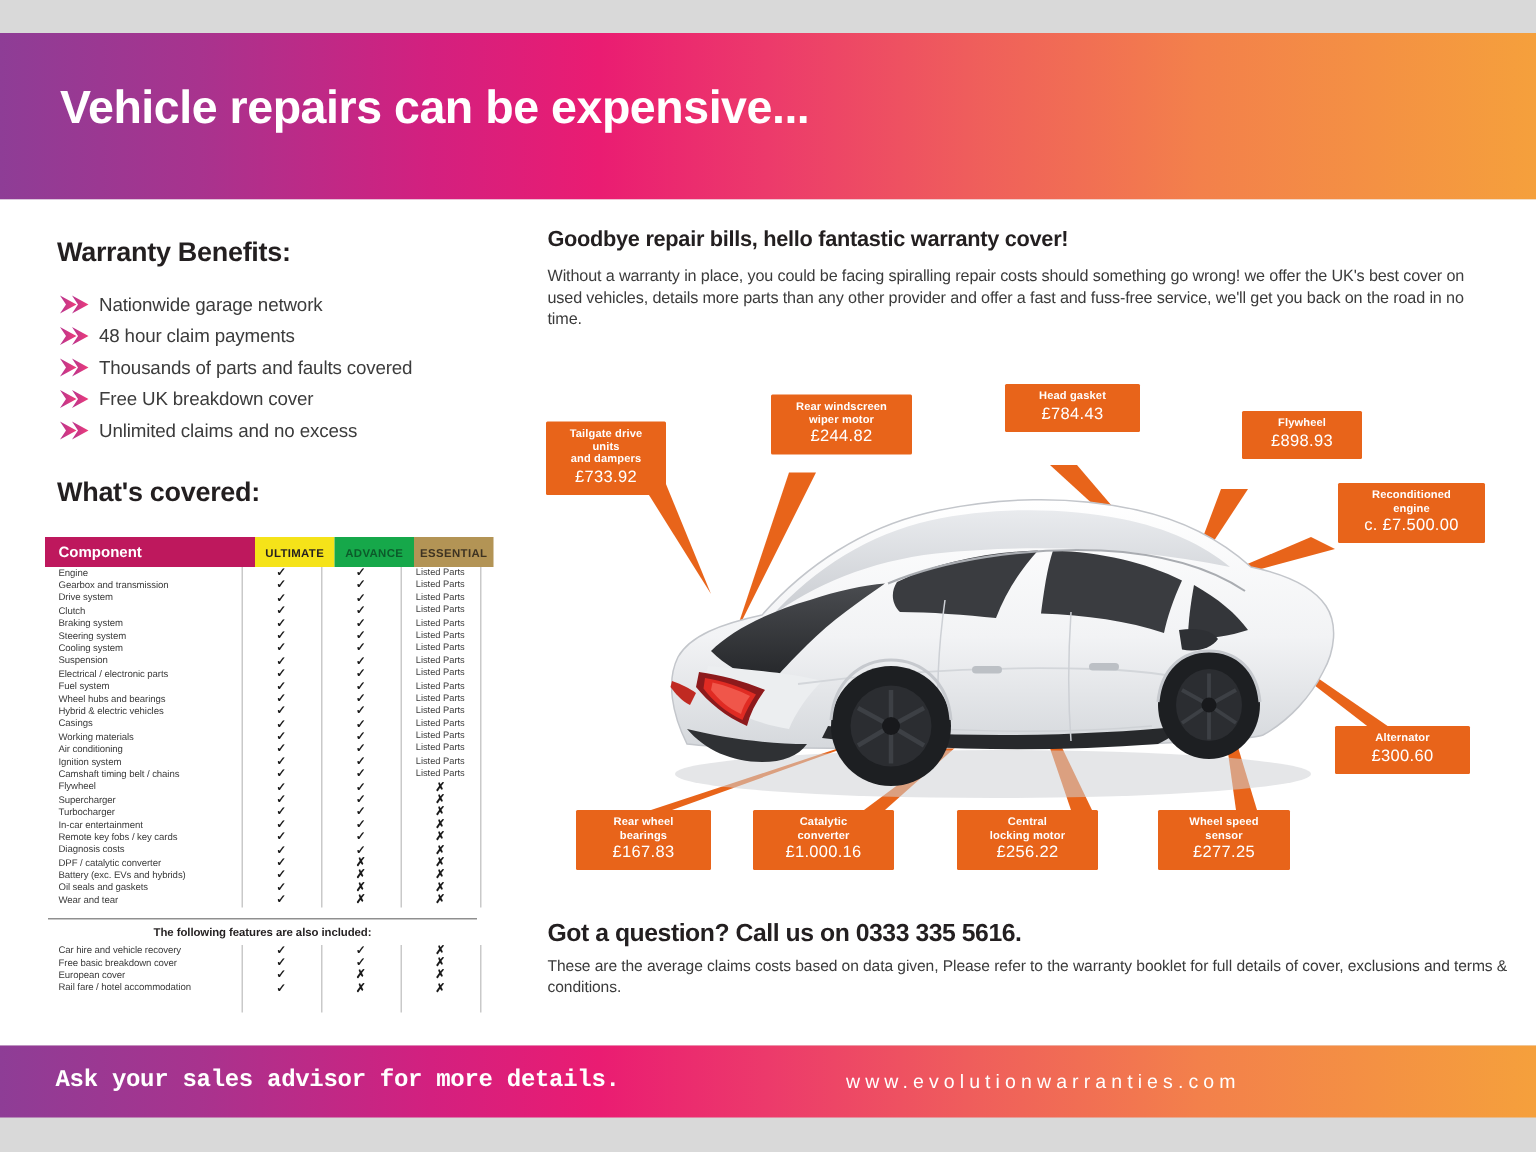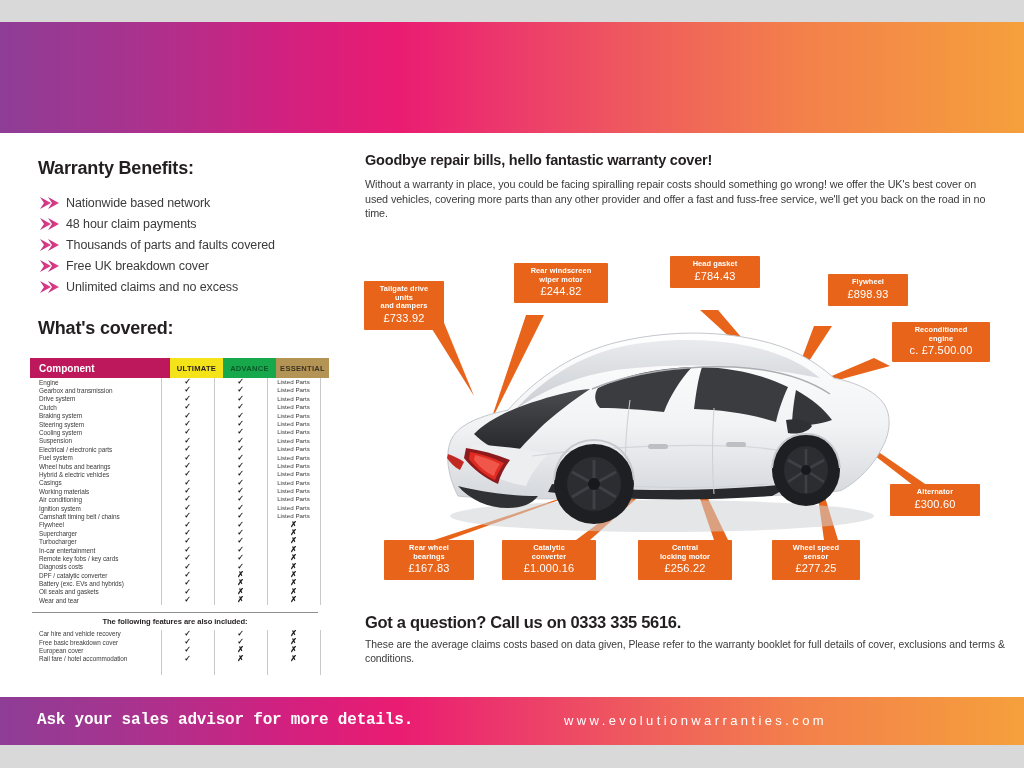--- a/index.html
+++ b/index.html
@@ -83,38 +83,39 @@
   }
   .callout .cl{display:block;font-size:7.4px;font-weight:bold;line-height:8.6px;letter-spacing:0.1px;}
   .callout .cp{display:block;font-size:11px;font-weight:normal;line-height:13px;margin-top:1px;letter-spacing:0.2px;}
 </style>
 </head>
 <body>
 
 <div class="page">
 
   <div class="banner banner-top"></div>
+  <div class="banner-title">Vehicle repairs can be expensive...</div>
 
   <div class="sheet"></div>
 
   <div class="left">
     <div class="h2">Warranty Benefits:</div>
     <div class="benefits" id="benefits-list">
         <div class="benefit-row">
           <svg class="chev" viewBox="0 0 22 14">
             <defs>
               <linearGradient id="cg0" x1="0" y1="0" x2="1" y2="0">
                 <stop offset="0" stop-color="#b8348e"></stop>
                 <stop offset="1" stop-color="#ef3d7a"></stop>
               </linearGradient>
             </defs>
             <path d="M2,1 L13,7 L2,13 L6,7 Z" fill="url(#cg0)"></path>
             <path d="M10,1 L21,7 L10,13 L14,7 Z" fill="url(#cg0)"></path>
           </svg>
-          <span class="benefit-label">Nationwide based network</span>
+          <span class="benefit-label">Nationwide garage network</span>
         </div>
         <div class="benefit-row">
           <svg class="chev" viewBox="0 0 22 14">
             <defs>
               <linearGradient id="cg1" x1="0" y1="0" x2="1" y2="0">
                 <stop offset="0" stop-color="#b8348e"></stop>
                 <stop offset="1" stop-color="#ef3d7a"></stop>
               </linearGradient>
             </defs>
             <path d="M2,1 L13,7 L2,13 L6,7 Z" fill="url(#cg1)"></path>
@@ -369,21 +370,21 @@
           <div class="c-name">Rail fare / hotel accommodation</div>
           <div class="c-mark">✓</div>
           <div class="c-mark">✗</div>
           <div class="c-mark">✗</div>
         </div>
       </div>
   </div>
 
   <div class="right">
     <div class="h3">Goodbye repair bills, hello fantastic warranty cover!</div>
-    <div class="para">Without a warranty in place, you could be facing spiralling repair costs should something go wrong! we offer the UK's best cover on used vehicles, covering more parts than any other provider and offer a fast and fuss-free service, we'll get you back on the road in no time.</div>
+    <div class="para">Without a warranty in place, you could be facing spiralling repair costs should something go wrong! we offer the UK's best cover on used vehicles, details more parts than any other provider and offer a fast and fuss-free service, we'll get you back on the road in no time.</div>
   </div>
 
   <div class="diagram">
     <svg width="640" height="350" viewBox="0 0 640 350">
       <defs>
         <linearGradient id="body" x1="0" y1="0" x2="0" y2="1">
           <stop offset="0" stop-color="#ffffff"></stop>
           <stop offset="0.55" stop-color="#f2f3f5"></stop>
           <stop offset="1" stop-color="#d5d8dc"></stop>
         </linearGradient>

